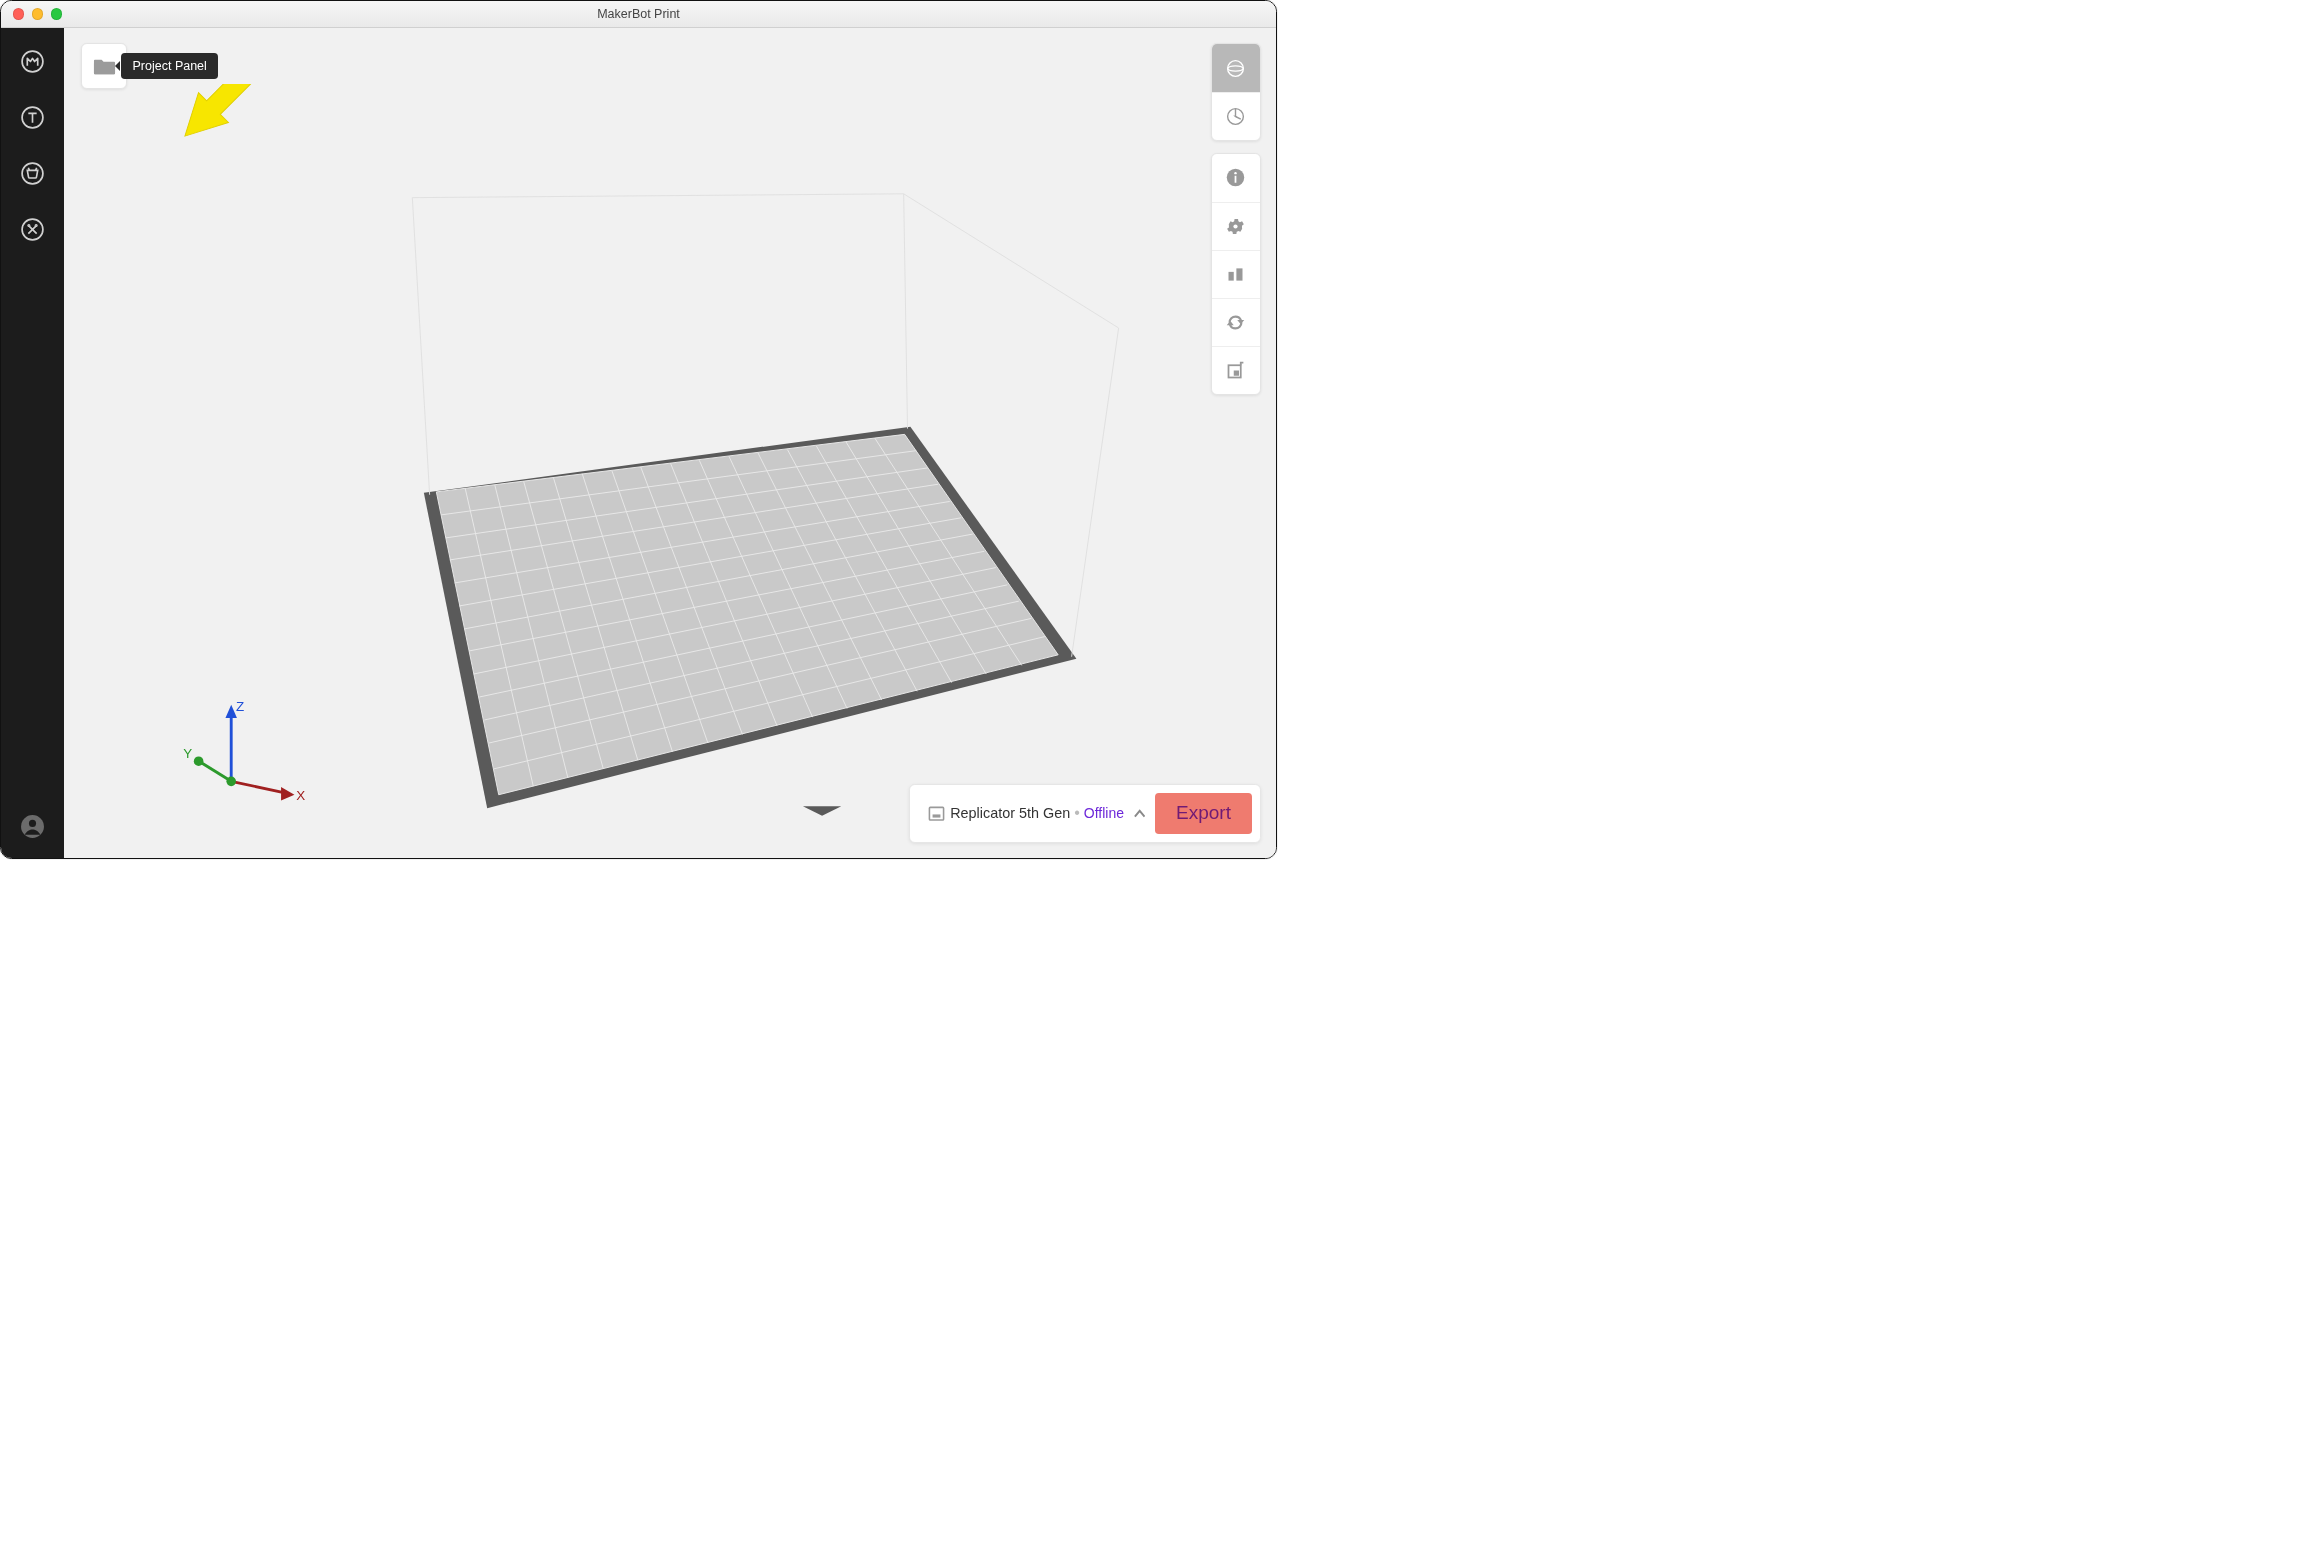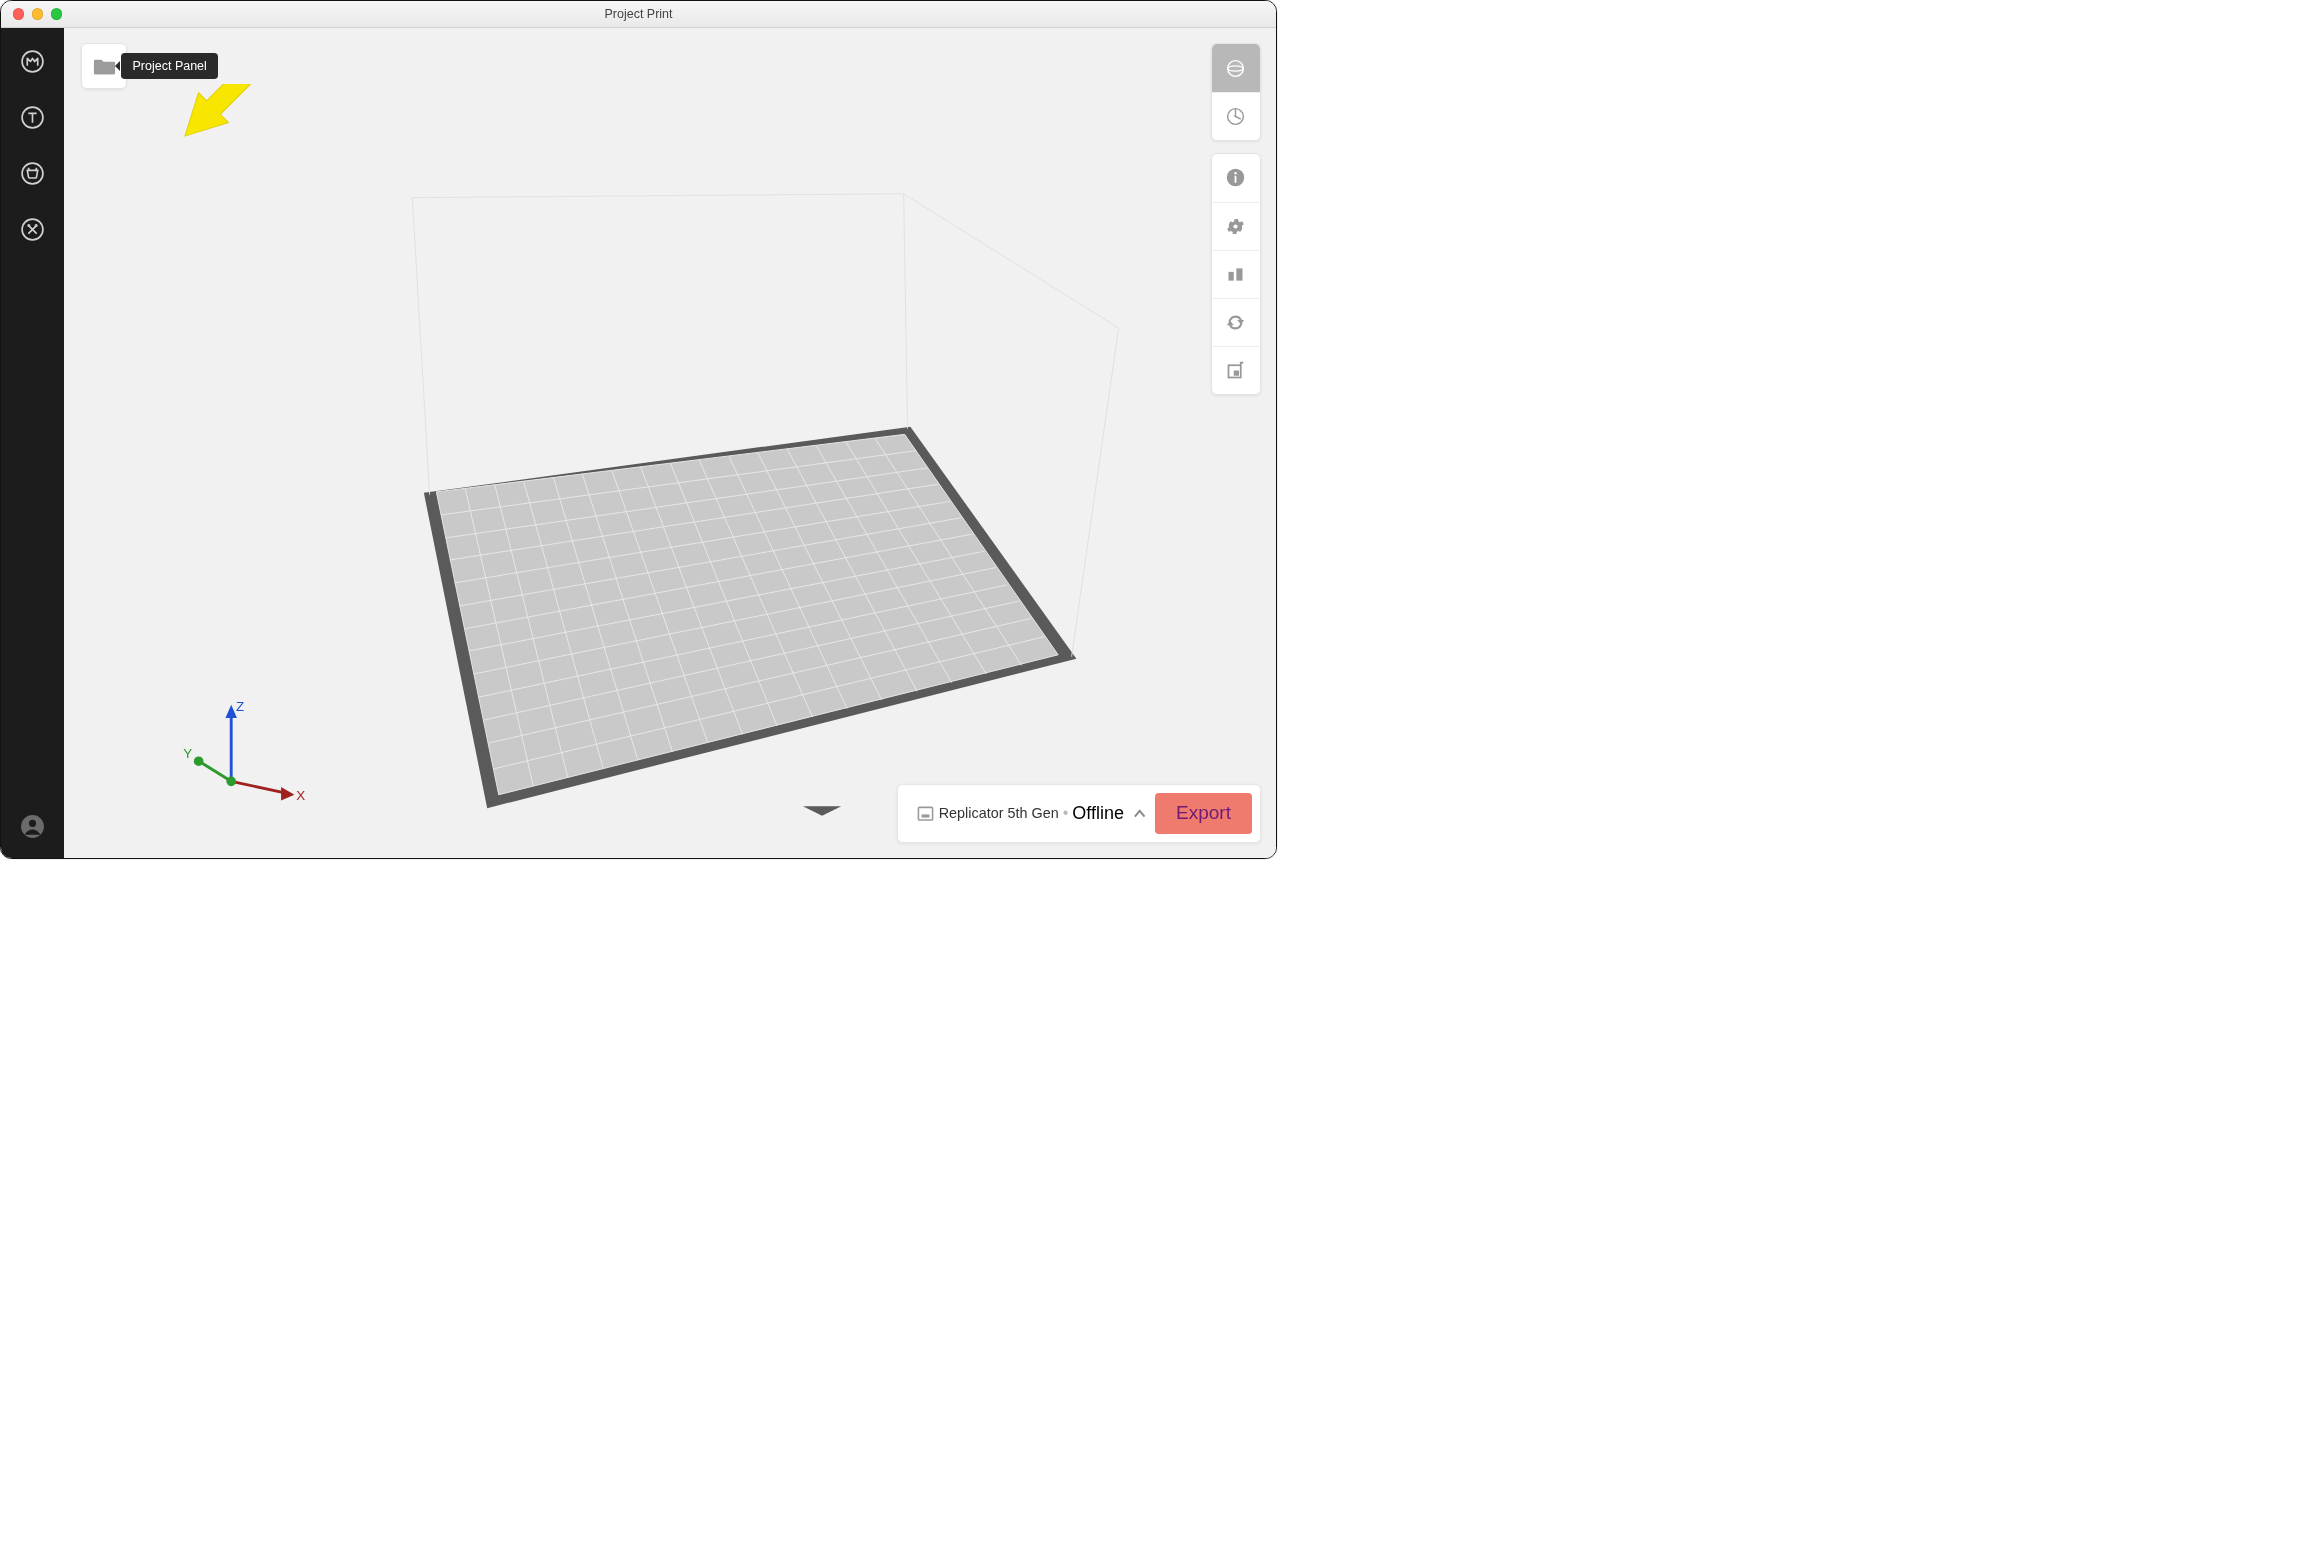--- a/index.html
+++ b/index.html
@@ -139,41 +139,41 @@
   border: 1px solid #e6e6e6;
   border-radius: 5.8px;
   display: flex; align-items: center;
   padding: 7.7px 7.7px 7.7px 17.3px;
   gap: 4px;
   box-shadow: 0 1px 3.8px rgba(0,0,0,.08);
 }
 .status-bar .printer-icon { color: #9a9a9a; display:flex; }
 .status-bar .printer-name { font-size: 14.4px; color: #333; font-weight: 500; }
 .status-bar .dot { color: #bbb; }
-.status-bar .offline { font-size: 18px; color: #000000; }
+.status-bar .offline { font-size: 14px; color: #6d28d9; }
 .status-bar .caret { color: #9a9a9a; display:flex; cursor:pointer; padding: 3.8px; }
 .export-btn {
   background: #ef7b6f; color: #701a75;
   padding: 9.6px 21px; border-radius: 3.8px;
   font-size: 19px; cursor: pointer; border: none;
 }
 
 </style>
 </head>
 <body>
 
 <div class="window">
 
   <div class="titlebar">
     <div class="traffic">
       <span class="close"></span>
       <span class="min"></span>
       <span class="max"></span>
     </div>
-    <div class="titlebar-title">Project Print</div>
+    <div class="titlebar-title">MakerBot Print</div>
   </div>
 
   <div class="body">
 
     <div class="sidebar">
       <div class="sb-icon">
         <svg viewBox="0 0 24 24" fill="none" stroke="currentColor" stroke-width="1.6">
           <circle cx="12" cy="12" r="10"></circle>
           <path d="M7 16 V9 l3 3 2-3 2 3 3-3 v7" stroke-linejoin="round"></path>
         </svg>

